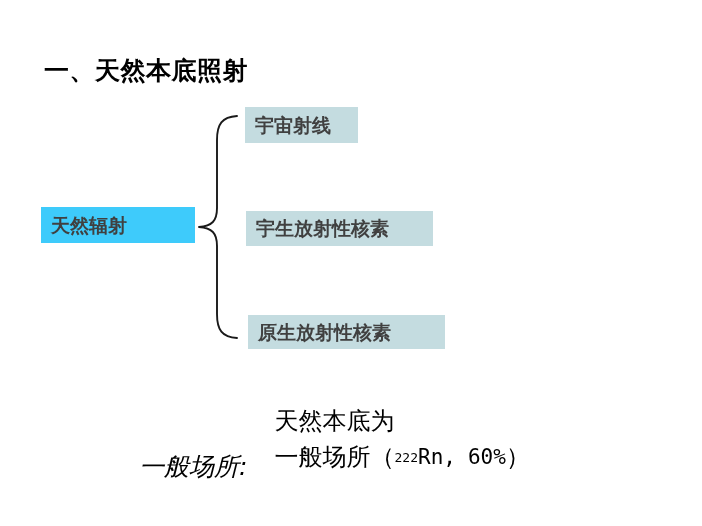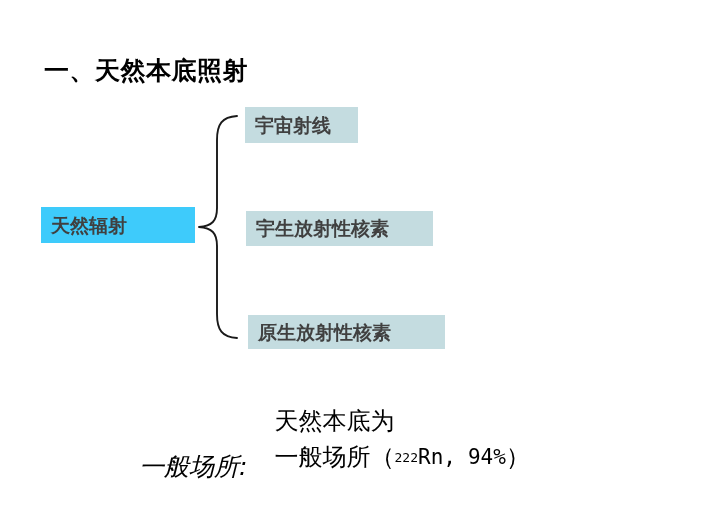--- a/index.html
+++ b/index.html
@@ -185,19 +185,19 @@
       <div class="note-line">
         <span class="cn">天然本底为</span>
         <span class="gap-sm"></span>
       </div>
       <div class="note-line">
         <span class="cn">一般场所</span>
         <span class="cn">（</span>
         <span class="sup">222</span>
         <span class="mono">Rn,</span>
         <span class="gap-md"></span>
-        <span class="mono">94%</span>
+        <span class="mono">60%</span>
         <span class="cn">）</span>
       </div>
     </span>
   </div>
 
 </div>
 
 </body></html>

